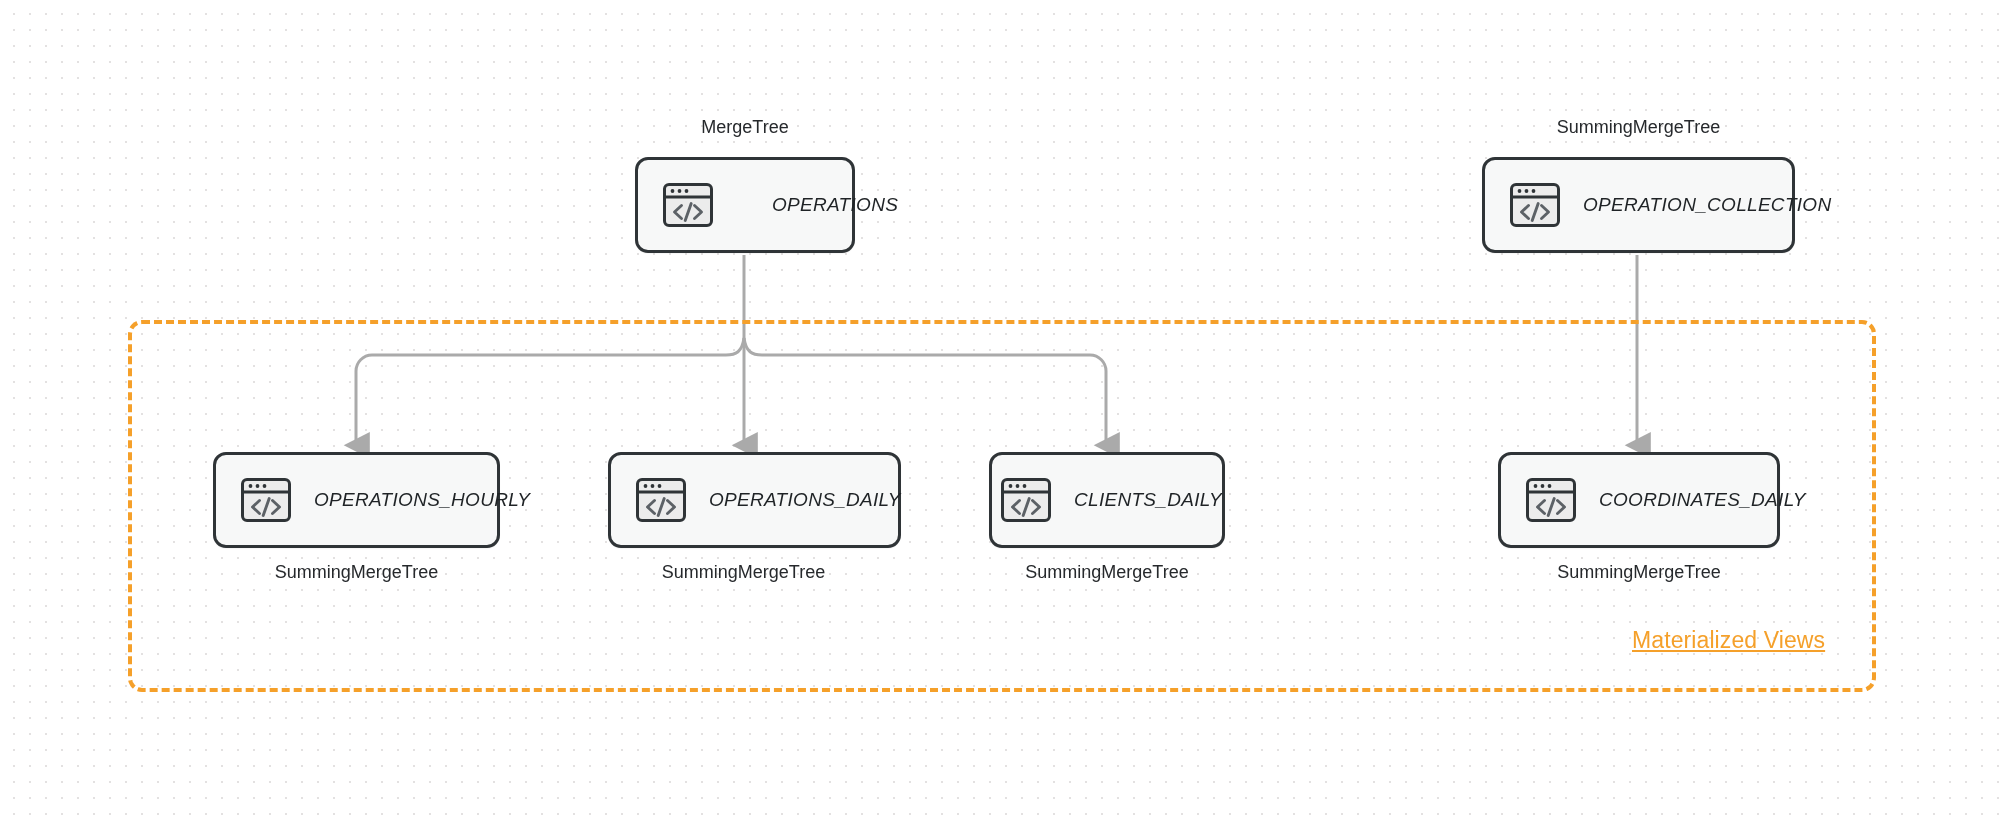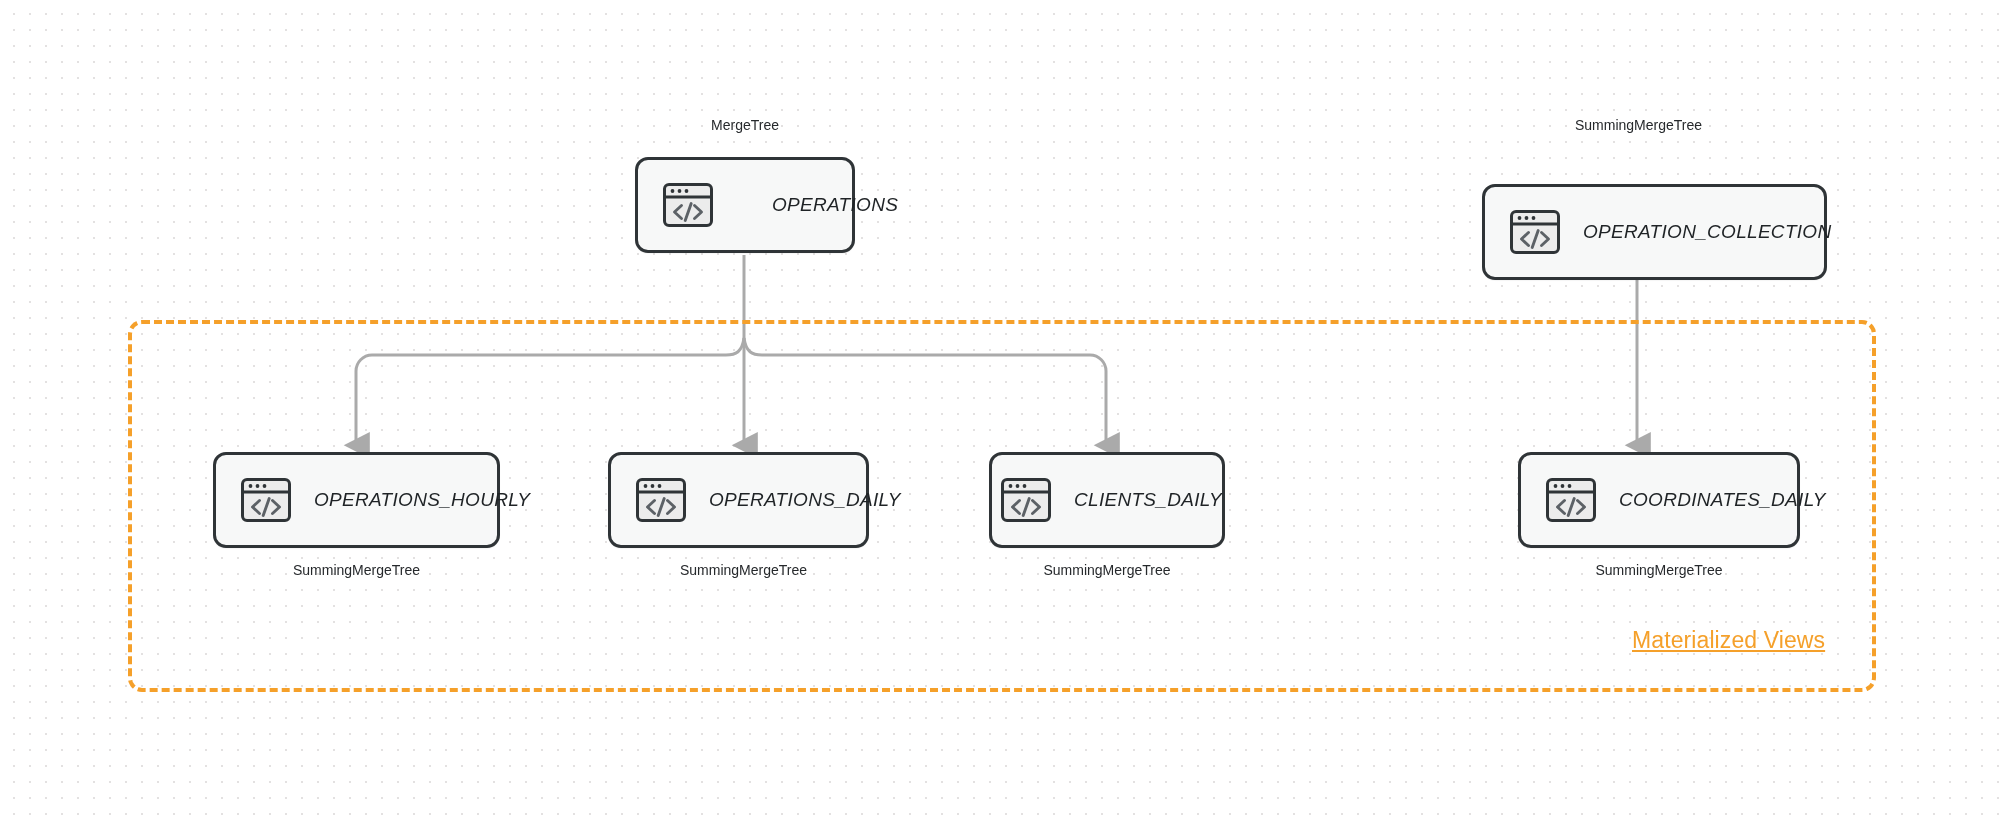--- a/index.html
+++ b/index.html
@@ -87,21 +87,21 @@
   
   .code-icon {
     flex: 0 0 auto;
     width: 52px;
     height: 52px;
     position: relative;
   }
 
   .engine-caption {
     position: absolute;
-    font-size: 14px;
+    font-size: 18px;
     color: #26292c;
     white-space: nowrap;
     text-align: center;
   }
 </style>
 </head>
 <body>
 
 <div id="canvas">
 
@@ -148,21 +148,21 @@
           <path d="M32.5,26.5 L39.5,33 L32.5,39.5" fill="none" stroke="#5c6166" stroke-width="2.9" stroke-linecap="round" stroke-linejoin="round"></path>
           <line x1="29.2" y1="24.5" x2="23.2" y2="41.5" stroke="#5c6166" stroke-width="2.9" stroke-linecap="round"></line>
         </svg>
       </span>
       <span class="node-label">OPERATIONS</span>
     </div>
   </div>
 
   <div class="node" style="left:1482px; top:157px; width:313px; height:96px;">
     <div class="engine-caption" style="left:0; top:-40px; width:313px;">SummingMergeTree</div>
-    <div class="node-box" style="width:345px;margin-top:27px;">
+    <div class="node-box" style="width:313px;">
       <span class="code-icon">
         <svg viewBox="0 0 52 52" width="52" height="52">
           <rect x="2.5" y="5.5" width="47" height="41" rx="4.5" fill="#ececec" stroke="#2f3437" stroke-width="3"></rect>
           <line x1="2.5" y1="18" x2="49.5" y2="18" stroke="#2f3437" stroke-width="3"></line>
           <circle cx="10.5" cy="12" r="1.9" fill="#2f3437"></circle>
           <circle cx="17.5" cy="12" r="1.9" fill="#2f3437"></circle>
           <circle cx="24.5" cy="12" r="1.9" fill="#2f3437"></circle>
           <path d="M19.5,26.5 L12.5,33 L19.5,39.5" fill="none" stroke="#5c6166" stroke-width="2.9" stroke-linecap="round" stroke-linejoin="round"></path>
           <path d="M32.5,26.5 L39.5,33 L32.5,39.5" fill="none" stroke="#5c6166" stroke-width="2.9" stroke-linecap="round" stroke-linejoin="round"></path>
           <line x1="29.2" y1="24.5" x2="23.2" y2="41.5" stroke="#5c6166" stroke-width="2.9" stroke-linecap="round"></line>
@@ -185,21 +185,21 @@
           <path d="M32.5,26.5 L39.5,33 L32.5,39.5" fill="none" stroke="#5c6166" stroke-width="2.9" stroke-linecap="round" stroke-linejoin="round"></path>
           <line x1="29.2" y1="24.5" x2="23.2" y2="41.5" stroke="#5c6166" stroke-width="2.9" stroke-linecap="round"></line>
         </svg>
       </span>
       <span class="node-label">OPERATIONS_HOURLY</span>
     </div>
     <div class="engine-caption" style="left:0; top:110px; width:287px;">SummingMergeTree</div>
   </div>
 
   <div class="node" style="left:608px; top:452px; width:271px; height:96px;">
-    <div class="node-box" style="width:261px;">
+    <div class="node-box" style="width:293px;">
       <span class="code-icon">
         <svg viewBox="0 0 52 52" width="52" height="52">
           <rect x="2.5" y="5.5" width="47" height="41" rx="4.5" fill="#ececec" stroke="#2f3437" stroke-width="3"></rect>
           <line x1="2.5" y1="18" x2="49.5" y2="18" stroke="#2f3437" stroke-width="3"></line>
           <circle cx="10.5" cy="12" r="1.9" fill="#2f3437"></circle>
           <circle cx="17.5" cy="12" r="1.9" fill="#2f3437"></circle>
           <circle cx="24.5" cy="12" r="1.9" fill="#2f3437"></circle>
           <path d="M19.5,26.5 L12.5,33 L19.5,39.5" fill="none" stroke="#5c6166" stroke-width="2.9" stroke-linecap="round" stroke-linejoin="round"></path>
           <path d="M32.5,26.5 L39.5,33 L32.5,39.5" fill="none" stroke="#5c6166" stroke-width="2.9" stroke-linecap="round" stroke-linejoin="round"></path>
           <line x1="29.2" y1="24.5" x2="23.2" y2="41.5" stroke="#5c6166" stroke-width="2.9" stroke-linecap="round"></line>
@@ -222,21 +222,21 @@
           <path d="M19.5,26.5 L12.5,33 L19.5,39.5" fill="none" stroke="#5c6166" stroke-width="2.9" stroke-linecap="round" stroke-linejoin="round"></path>
           <path d="M32.5,26.5 L39.5,33 L32.5,39.5" fill="none" stroke="#5c6166" stroke-width="2.9" stroke-linecap="round" stroke-linejoin="round"></path>
           <line x1="29.2" y1="24.5" x2="23.2" y2="41.5" stroke="#5c6166" stroke-width="2.9" stroke-linecap="round"></line>
         </svg>
       </span>
       <span class="node-label">CLIENTS_DAILY</span>
     </div>
     <div class="engine-caption" style="left:0; top:110px; width:236px;">SummingMergeTree</div>
   </div>
 
-  <div class="node" style="left:1498px; top:452px; width:278px; height:96px;margin-left:20px;">
+  <div class="node" style="left:1498px; top:452px; width:278px; height:96px;">
     <div class="node-box" style="width:282px;">
       <span class="code-icon">
         <svg viewBox="0 0 52 52" width="52" height="52">
           <rect x="2.5" y="5.5" width="47" height="41" rx="4.5" fill="#ececec" stroke="#2f3437" stroke-width="3"></rect>
           <line x1="2.5" y1="18" x2="49.5" y2="18" stroke="#2f3437" stroke-width="3"></line>
           <circle cx="10.5" cy="12" r="1.9" fill="#2f3437"></circle>
           <circle cx="17.5" cy="12" r="1.9" fill="#2f3437"></circle>
           <circle cx="24.5" cy="12" r="1.9" fill="#2f3437"></circle>
           <path d="M19.5,26.5 L12.5,33 L19.5,39.5" fill="none" stroke="#5c6166" stroke-width="2.9" stroke-linecap="round" stroke-linejoin="round"></path>
           <path d="M32.5,26.5 L39.5,33 L32.5,39.5" fill="none" stroke="#5c6166" stroke-width="2.9" stroke-linecap="round" stroke-linejoin="round"></path>

